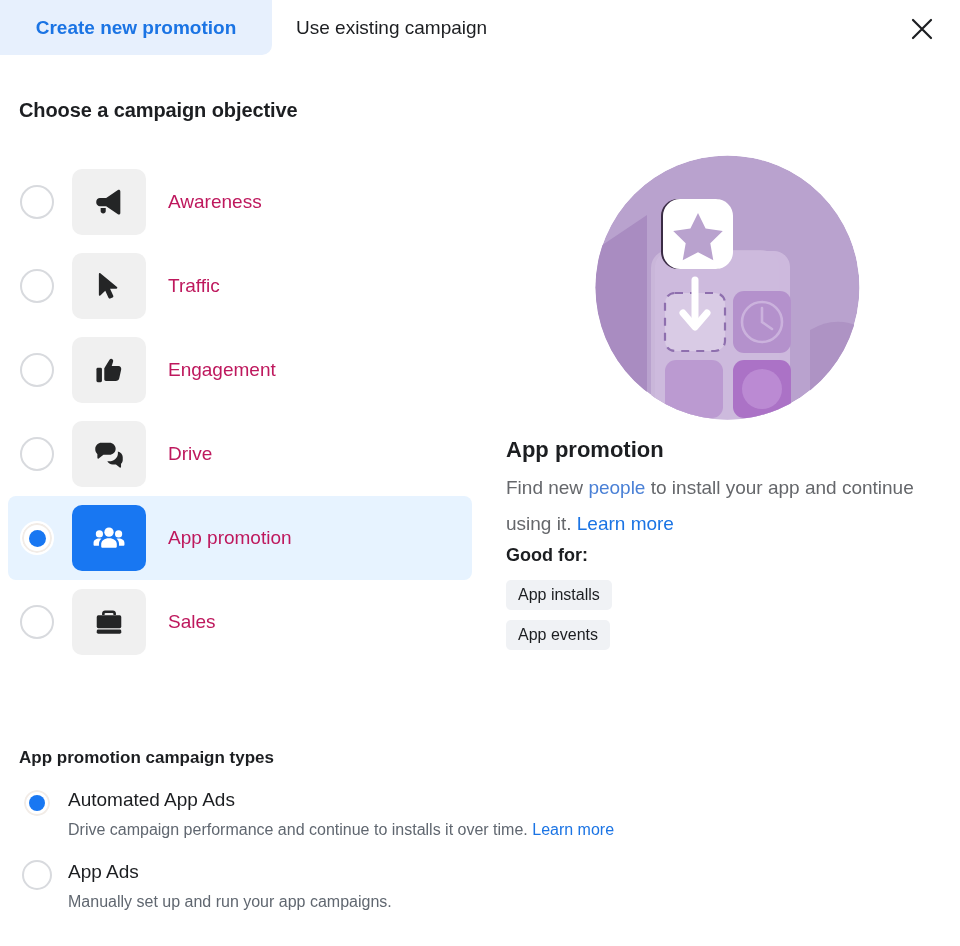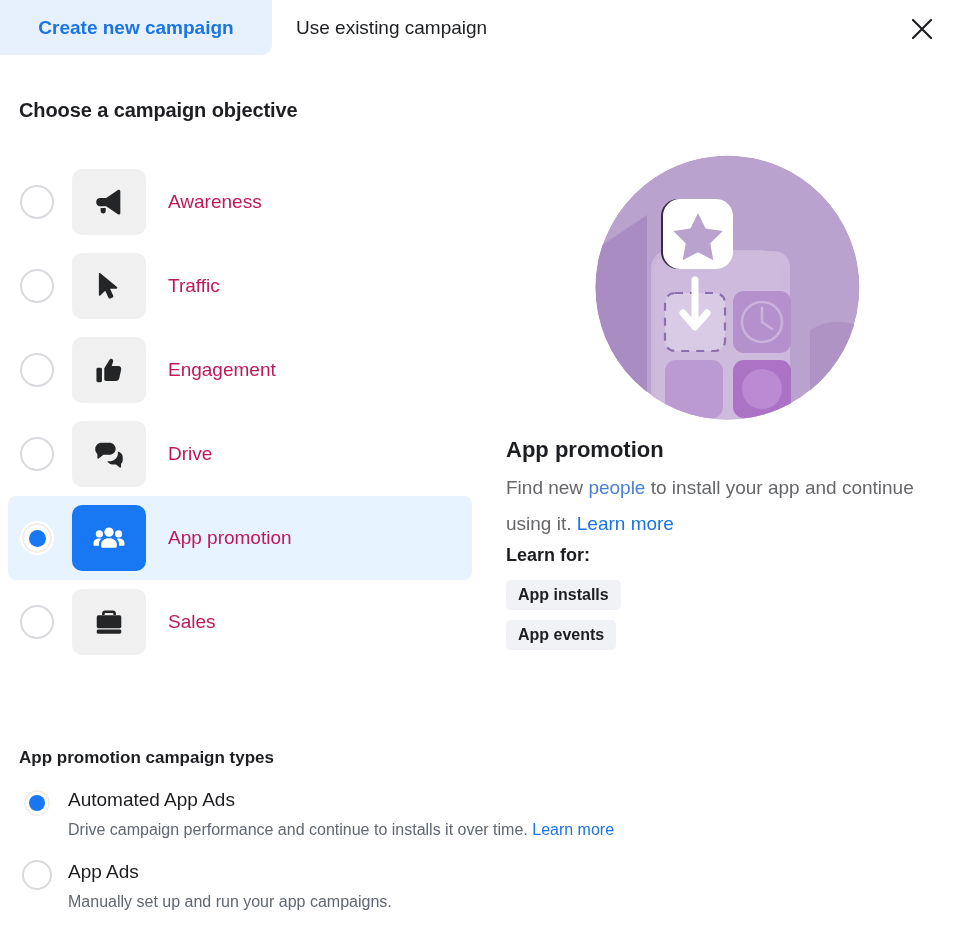--- a/index.html
+++ b/index.html
@@ -81,21 +81,21 @@
   }
   .detail-desc .lnk-soft { color:#4a80d6; }
   .detail-desc .lnk { color:#1b74e4; }
   .good-for {
     position:absolute; left:6px; top:390px;
     font-size:18px; font-weight:bold; color:#1c1e21;
   }
   .chips { position:absolute; left:6px; top:425px; }
   .chip {
     display:inline-block; background:#f0f2f5; color:#1c1e21;
-    font-size:16px; font-weight:bold; border-radius:5px;
+    font-size:16px; font-weight:normal; border-radius:5px;
     padding:6px 12px; margin-bottom:10px;
   }
   .chip-row { display:block; }
 
   
   .h-types {
     position:absolute; left:19px; top:748px;
     font-size:17px; font-weight:bold; color:#1c1e21;
   }
   .type-list { position:absolute; left:0; top:786px; width:820px; }
@@ -114,21 +114,21 @@
   .type-sub { font-size:16px; color:#606770; line-height:28px; margin-top:2px; }
   .type-sub .lnk { color:#1b74e4; }
 </style>
 </head>
 <body>
 
 <div class="page">
 
   <div class="tabbar">
     <div class="tab tab-create">
-      <span>Create new campaign</span>
+      <span>Create new promotion</span>
     </div>
     <div class="tab tab-existing">
       <span>Use existing campaign</span>
     </div>
     <div class="close-btn">
       <svg width="26" height="26" viewBox="0 0 26 26" aria-hidden="true">
         <path d="M4 4 L22 22 M22 4 L4 22" stroke="#1c1e21" stroke-width="2.2" stroke-linecap="round"></path>
       </svg>
     </div>
   </div>
@@ -257,21 +257,21 @@
         </g>
       </svg>
     </div>
 
     <div class="detail-title">App promotion</div>
 
     <div class="detail-desc">
       <span>Find new </span><span class="lnk-soft">people</span><span> to install your app and continue using it. </span><span class="lnk">Learn more</span>
     </div>
 
-    <div class="good-for">Learn for:</div>
+    <div class="good-for">Good for:</div>
 
     <div class="chips">
       <span class="chip-row"><span class="chip">App installs</span></span>
       <span class="chip-row"><span class="chip">App events</span></span>
     </div>
   </div>
 
   <div class="h-types">App promotion campaign types</div>
 
   <div class="type-list">

